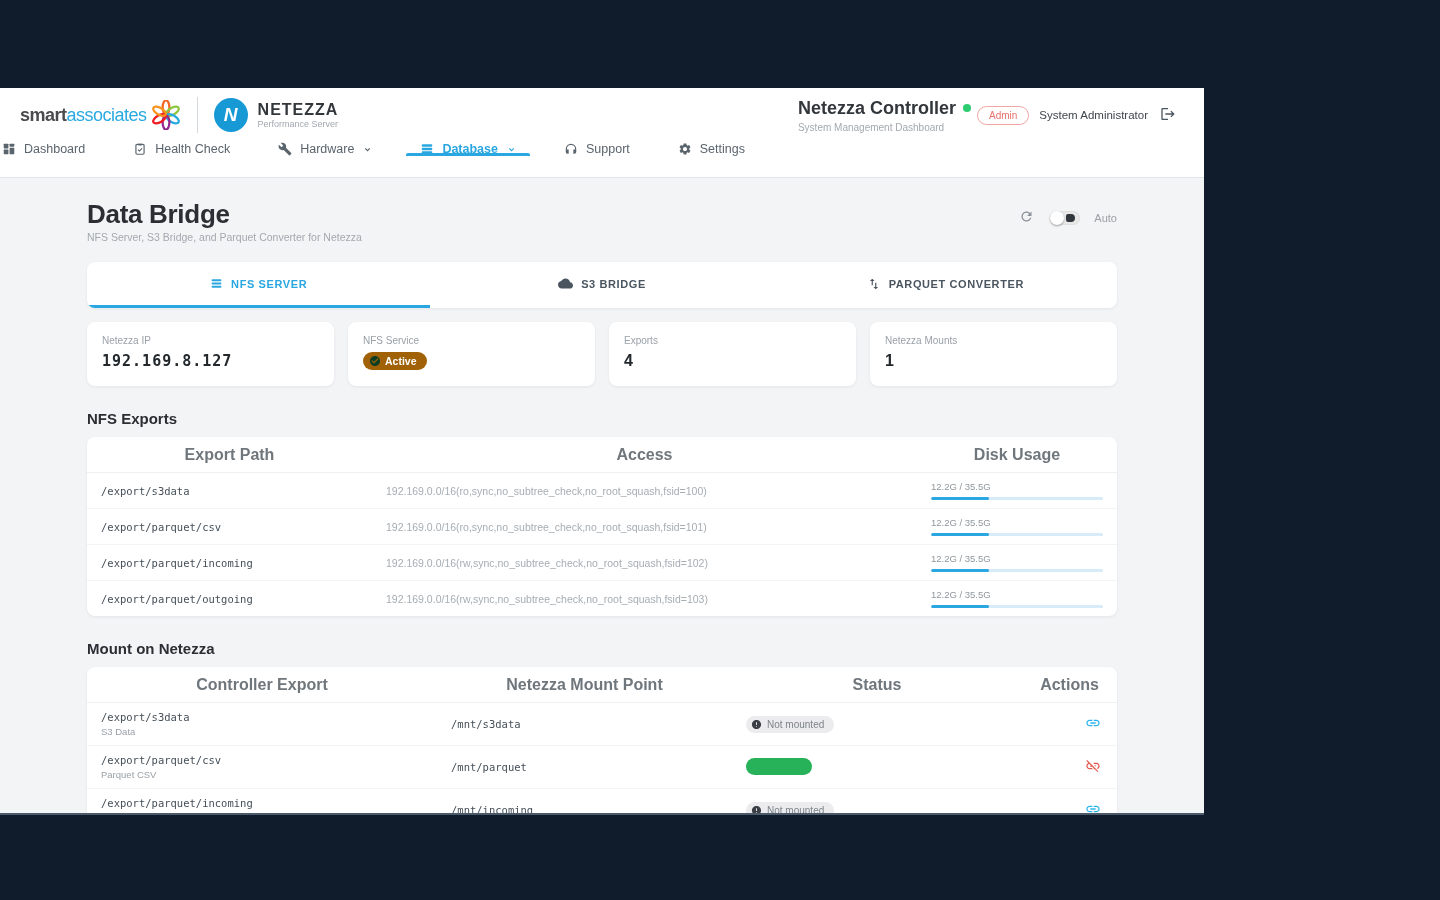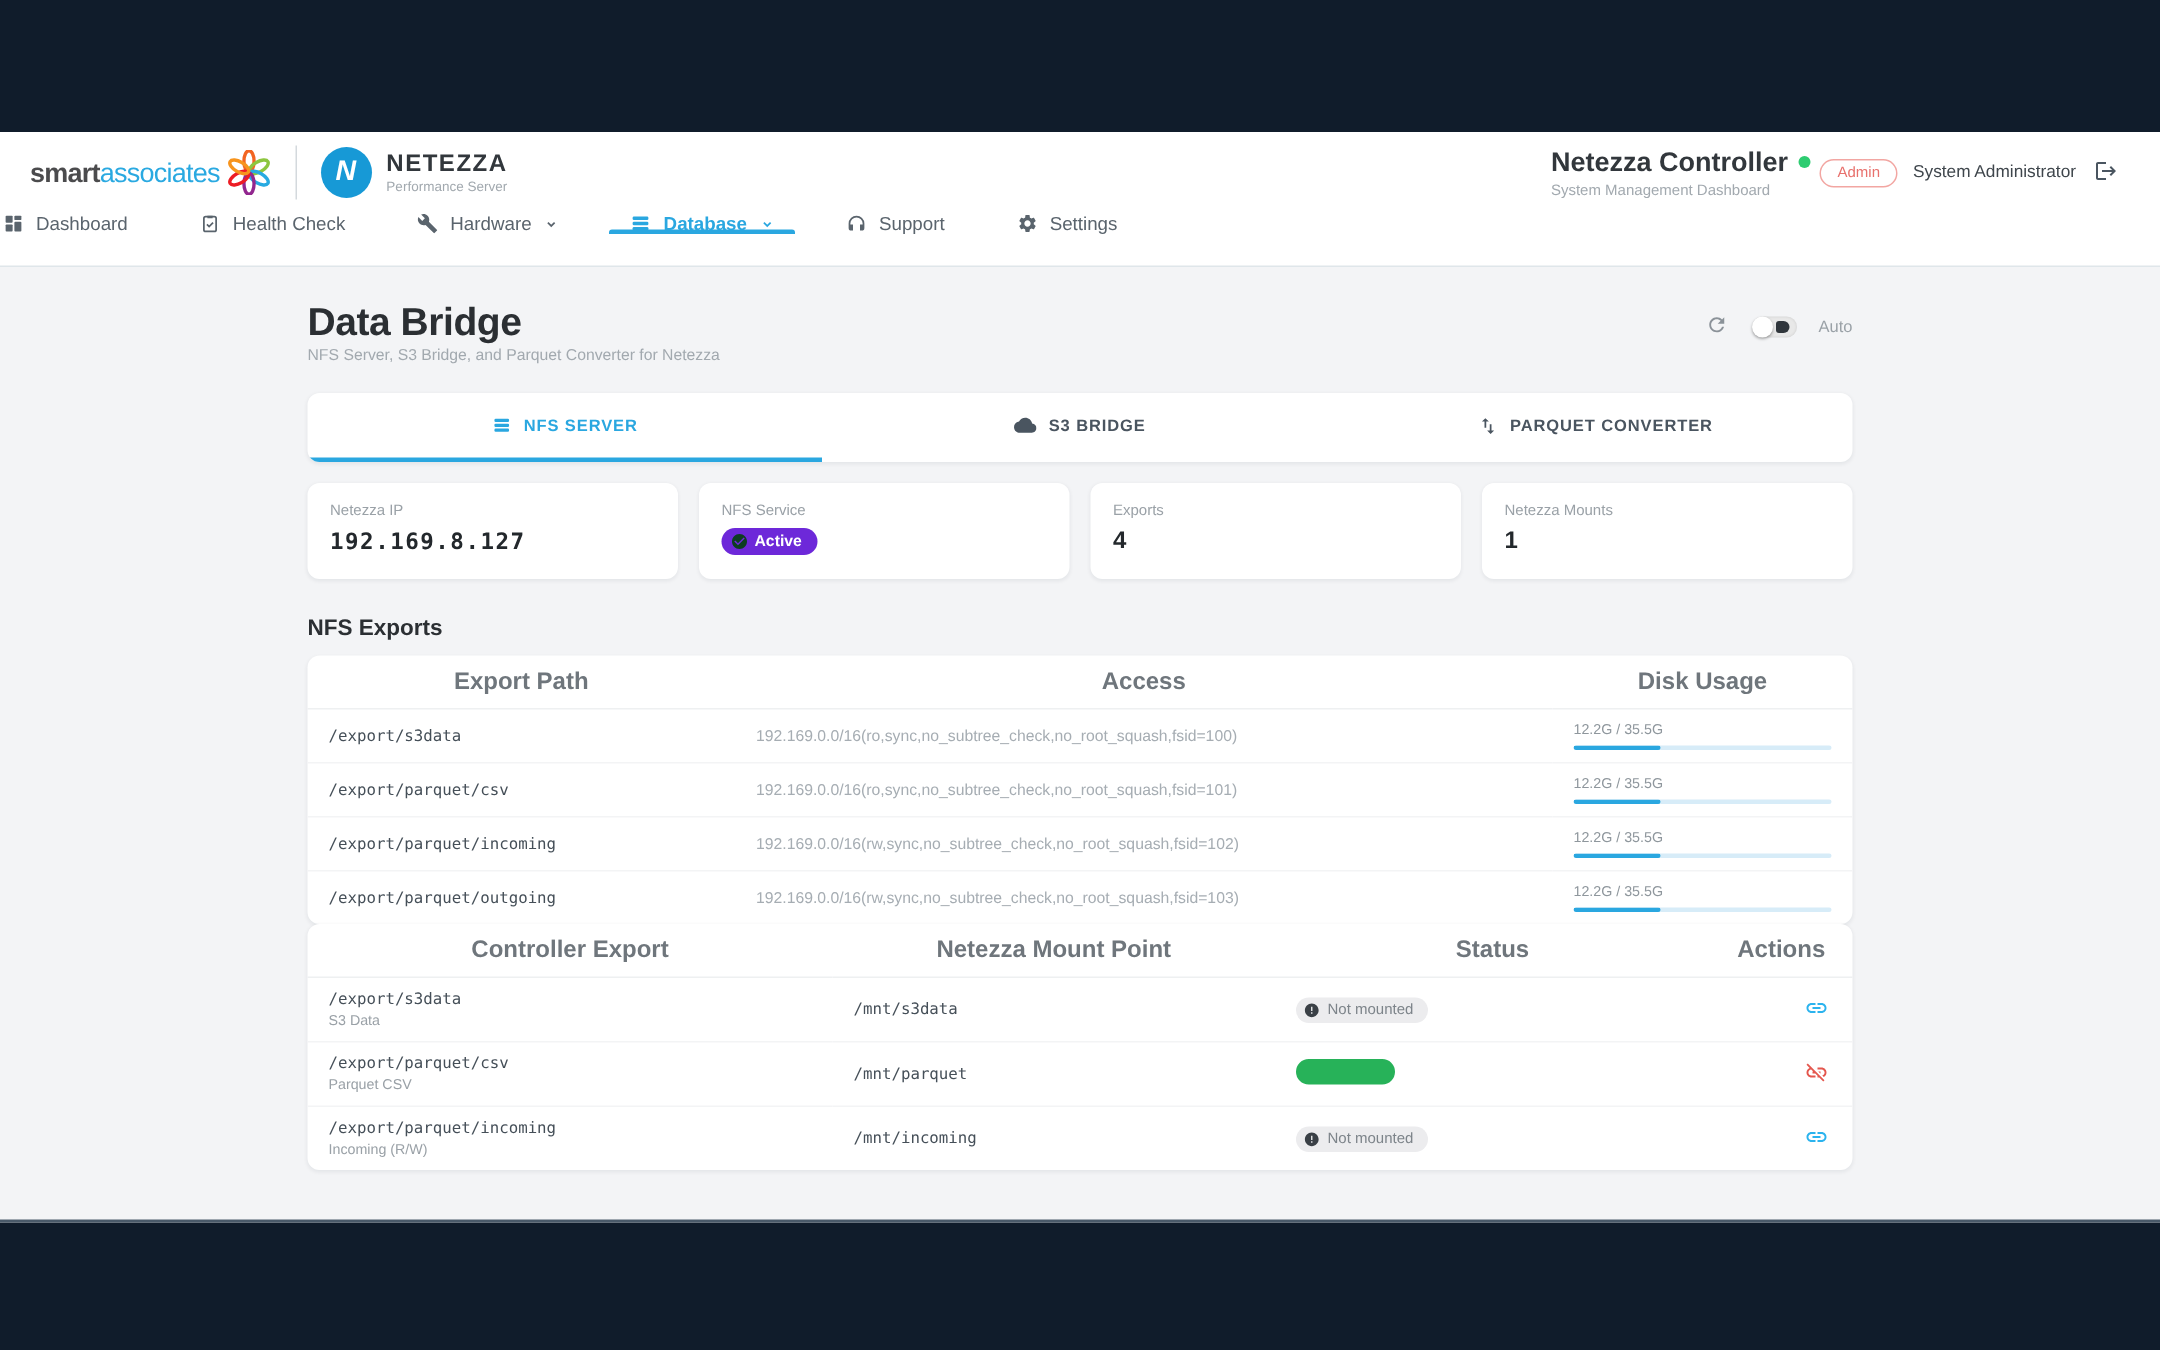--- a/index.html
+++ b/index.html
@@ -1,19 +1,19 @@
 <!DOCTYPE html>
 <html><head>
 <meta charset="utf-8">
 <style>
   * { margin:0; padding:0; box-sizing:border-box; }
   html,body { width:1440px; height:900px; }
   body { font-family:"Liberation Sans", sans-serif; background:#101c2b; overflow:hidden; }
   .stage { position:relative; width:1440px; height:900px; background:#101c2b; }
-  .app { position:absolute; top:88px; left:0; width:1440px; height:727px; background:#f3f4f6; border-bottom:2px solid #4a5a6a; overflow:hidden; }
+  .app { position:absolute; top:88px; left:0; width:1204px; height:727px; background:#f3f4f6; border-bottom:2px solid #4a5a6a; overflow:hidden; }
 
   
   .hdr { height:54px; background:#fff; display:flex; align-items:center; justify-content:space-between; padding:0 26px 0 20px; }
   .hdr-left { display:flex; align-items:center; gap:16px; }
   .brand { display:flex; align-items:center; gap:4px; }
   .brand-text { font-size:18px; letter-spacing:-0.5px; }
   .brand-text .b1 { color:#4b4b4d; font-weight:700; }
   .brand-text .b2 { color:#2aa9e1; font-weight:400; }
   .hdr-divider { width:1px; height:36px; background:#d4d9dd; }
   .prod { display:flex; align-items:center; gap:10px; }
@@ -59,21 +59,21 @@
   .tab .icon { color:#4a5560; }
   .tab.active { color:#2aa7e0; border-bottom-color:#2aa7e0; }
   .tab.active .icon { color:#2aa7e0; }
 
   
   .stats { margin-top:14px; display:grid; grid-template-columns:repeat(4,1fr); gap:14px; }
   .stat { padding:13px 15px; min-height:64px; }
   .stat-label { font-size:10px; color:#9aa1a7; }
   .stat-value { font-size:16px; font-weight:800; color:#23282c; margin-top:6px; }
   .stat-value.mono { font-family:"DejaVu Sans Mono", monospace; letter-spacing:1px; font-size:15px; }
-  .badge-green { display:inline-flex; align-items:flex-end; gap:4px; background:#6d28d9; color:#fff; font-size:10.5px; font-weight:600; padding:3px 10px 3px 6px; border-radius:11px; margin-top:6px; }
+  .badge-green { display:inline-flex; align-items:flex-end; gap:4px; background:#a16207; color:#fff; font-size:10.5px; font-weight:600; padding:3px 10px 3px 6px; border-radius:11px; margin-top:6px; }
   .badge-green .icon { color:#0d3d22; }
 
   
   .section-h { font-size:15px; font-weight:800; color:#2b2f33; margin:24px 0 10px; }
 
   table.tbl { width:100%; border-collapse:collapse; }
   .tbl th { font-size:16px; font-weight:600; color:#6f767c; text-align:center; padding:9px 14px 8px; border-bottom:1px solid #eef0f1; }
   .tbl td { font-size:10.5px; padding:8px 14px; border-bottom:1px solid #f3f4f5; vertical-align:middle; }
   .tbl tr:last-child td { border-bottom:none; }
   .mono { font-family:"DejaVu Sans Mono", monospace; }
@@ -341,20 +341,21 @@
                   <div class="disk-text">12.2G / 35.5G</div>
                   <div class="disk-track">
                     <div class="disk-fill" style="width: 34%;"></div>
                   </div>
                 </td>
             </tr>
           </tbody>
         </table>
       </div>
 
+      <div class="section-h">Mount on Netezza</div>
       <div class="card">
         <table class="tbl">
           <thead>
             <tr>
               <th style="width:350px;">Controller Export</th>
               <th style="width:295px;">Netezza Mount Point</th>
               <th class="col-status">Status</th>
               <th class="th-actions">Actions</th>
             </tr>
           </thead>

